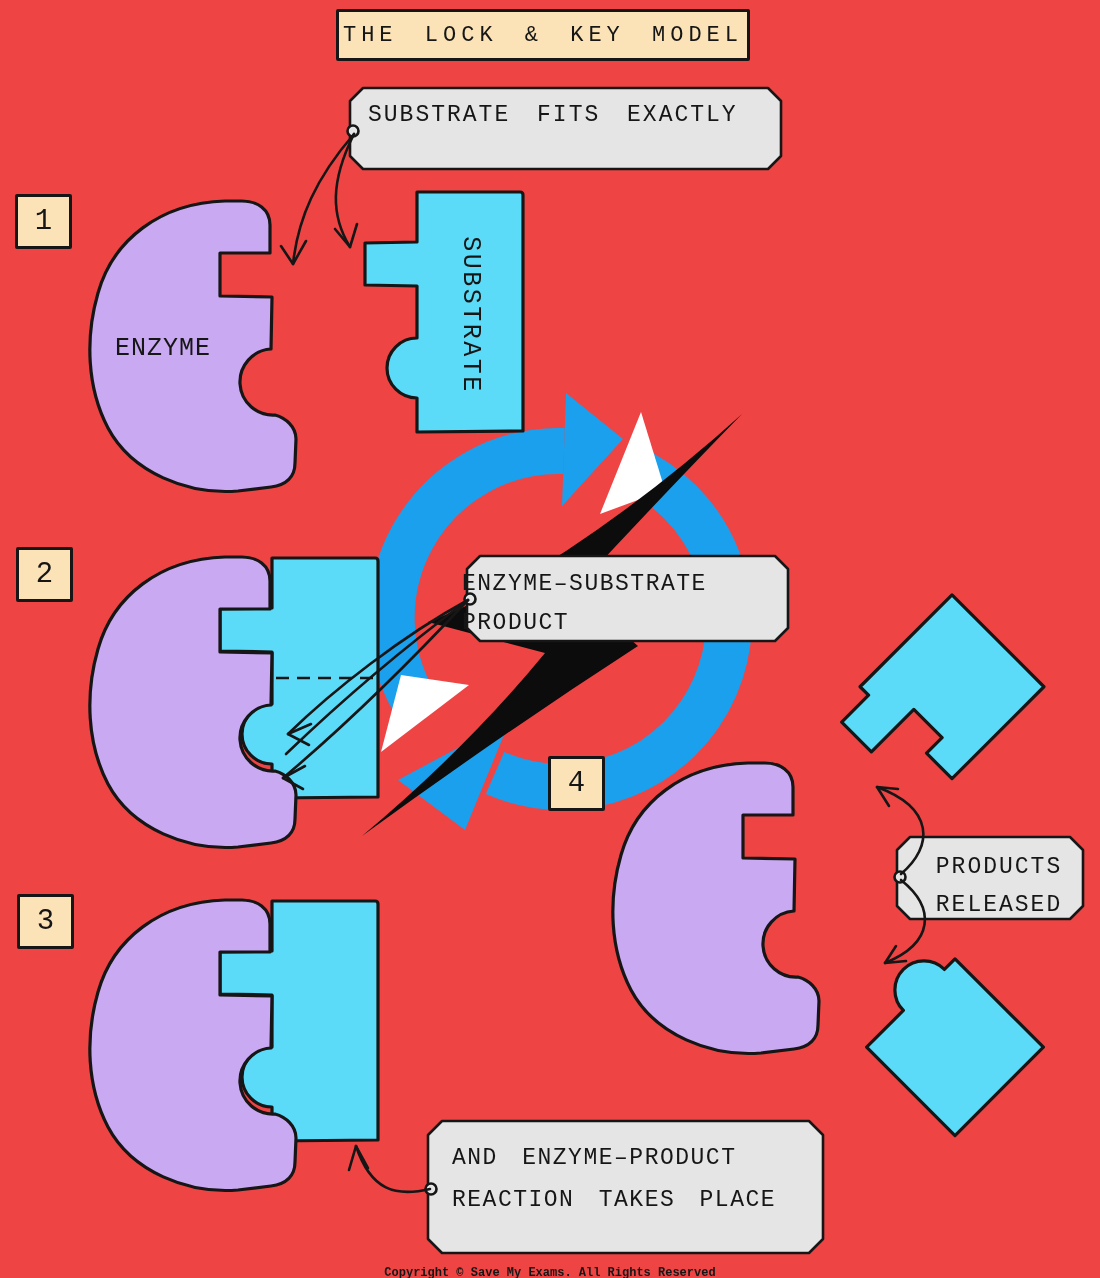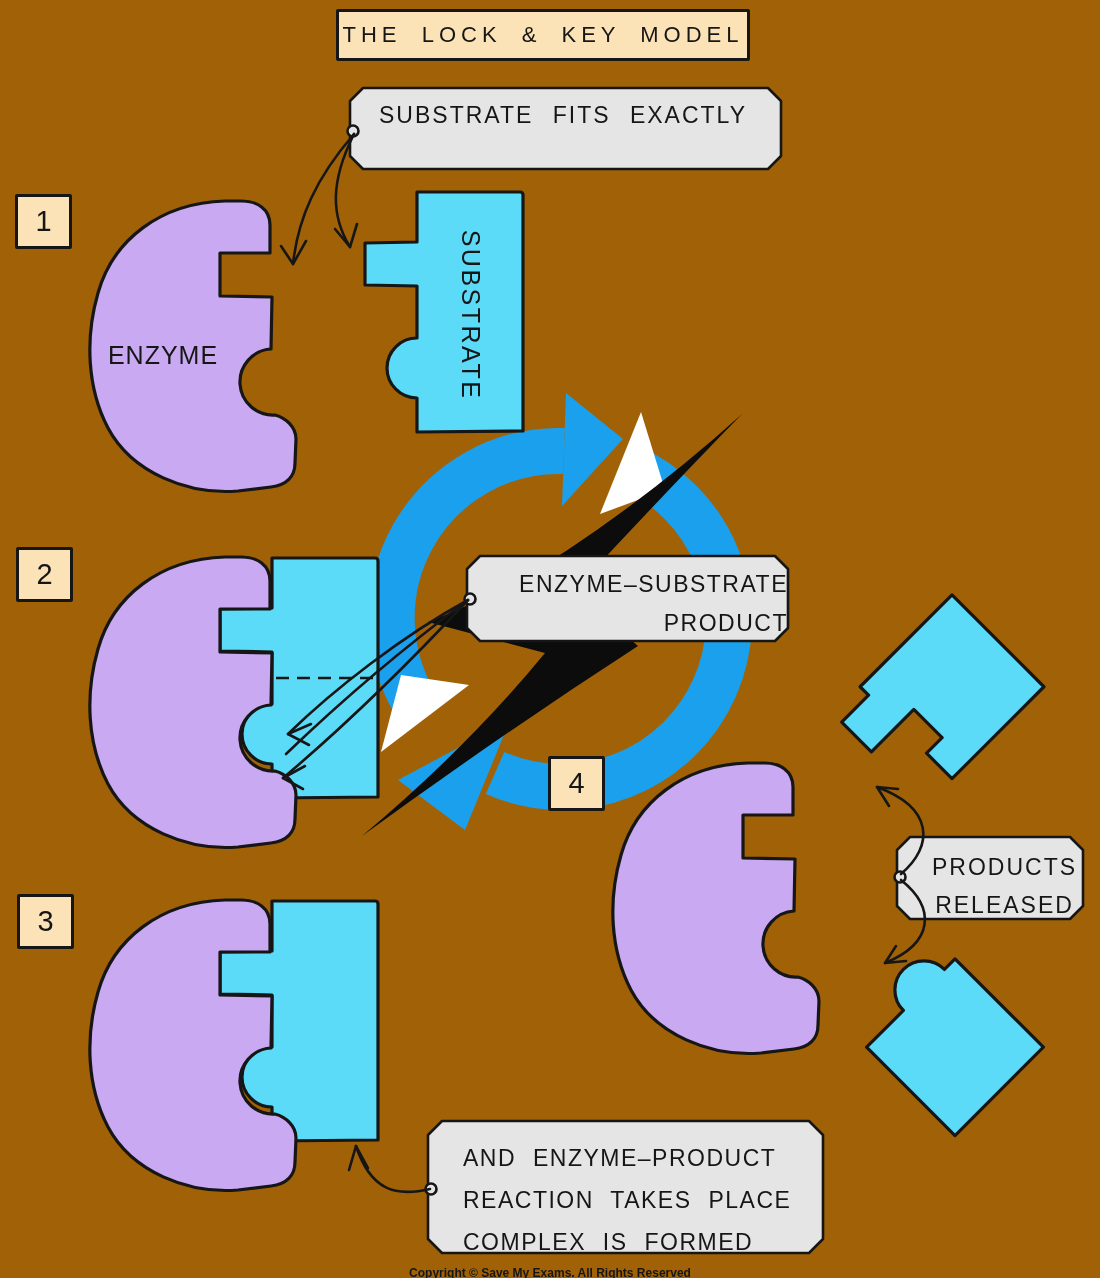--- a/index.html
+++ b/index.html
@@ -1,42 +1,42 @@
 <!DOCTYPE html>
 <html><head>
 <meta charset="utf-8">
 <style>
   * { margin:0; padding:0; box-sizing:border-box; }
   html,body { background:#ffffff; }
   .stage {
-    position:relative; width:1100px; height:1278px; background:#a16207;
-    font-family:Liberation Sans, sans-serif; color:#161616; overflow:hidden;
+    position:relative; width:1100px; height:1278px; background:#ef4444;
+    font-family:Liberation Mono, monospace; color:#161616; overflow:hidden;
   }
   .stage > svg { position:absolute; left:0; top:0; }
   .titlebox {
     position:absolute; left:336px; top:9px; width:414px; height:52px;
     background:#FBE3B7; border:3px solid #161616; border-radius:2px;
     display:flex; align-items:center; justify-content:center;
     font-size:22px; letter-spacing:5px; word-spacing:9px; white-space:nowrap;
   }
   .badge {
     position:absolute; width:57px; height:55px;
     background:#FBE3B7; border:3px solid #161616; border-radius:2px;
     display:flex; align-items:center; justify-content:center;
     font-size:29px;
   }
   .callout-text { position:absolute; white-space:nowrap; }
-  .callout-text div { white-space:nowrap;margin-left:11px; }
+  .callout-text div { white-space:nowrap; }
   .c1 { left:350px; top:88px;  width:431px; padding:9px 0 0 18px;  font-size:23px; letter-spacing:2px;   word-spacing:11px; line-height:37px; }
-  .c2 { left:467px; top:556px; width:321px; padding:9px 0 0 17px;  font-size:23px; letter-spacing:1.5px; word-spacing:8px;  line-height:39px;text-align:right; }
+  .c2 { left:445px; top:556px; width:321px; padding:9px 0 0 17px;  font-size:23px; letter-spacing:1.5px; word-spacing:8px;  line-height:39px; }
   .c3 { left:897px; top:837px; width:186px; padding:11px 0 0 18px; font-size:23px; letter-spacing:2px;   line-height:38px;text-align:center; }
   .c4 { left:428px; top:1121px;width:395px; padding:16px 0 0 24px; font-size:23px; letter-spacing:1.5px; word-spacing:9px;  line-height:42px; }
   .enzyme-label {
     position:absolute; left:97px; top:334px; width:132px; text-align:center;
-    font-size:25px; letter-spacing:1px;margin-top:7px;
+    font-size:25px; letter-spacing:1px;
   }
   .substrate-label {
     position:absolute; left:340px; top:300px; width:260px; height:30px; text-align:center;
     font-size:25px; letter-spacing:2.5px; transform:rotate(90deg); transform-origin:center;
   }
   .copyright {
     position:absolute; left:0; top:1252px; width:1100px; text-align:center;
     font-size:12px; font-weight:bold; letter-spacing:0;margin-top:14px;
   }
 </style>
@@ -140,21 +140,20 @@
     <div>ENZYME–SUBSTRATE</div>
     <div>PRODUCT</div>
   </div>
   <div class="callout-text c3">
     <div>PRODUCTS</div>
     <div>RELEASED</div>
   </div>
   <div class="callout-text c4">
     <div>AND ENZYME–PRODUCT</div>
     <div>REACTION TAKES PLACE</div>
-    <div>COMPLEX IS FORMED</div>
   </div>
 
   <div class="enzyme-label">ENZYME</div>
   <div class="substrate-label">SUBSTRATE</div>
 
   <div class="copyright">Copyright © Save My Exams. All Rights Reserved</div>
 
 </div>
 
 </body></html>

